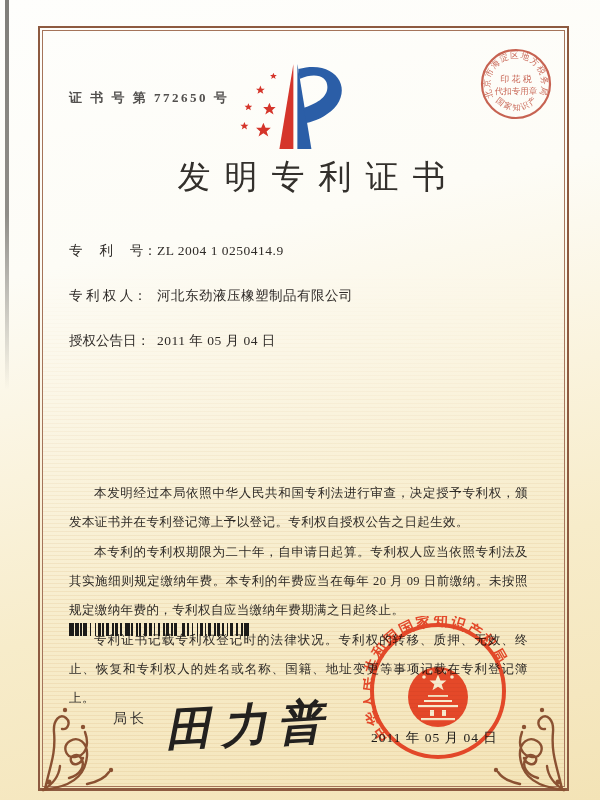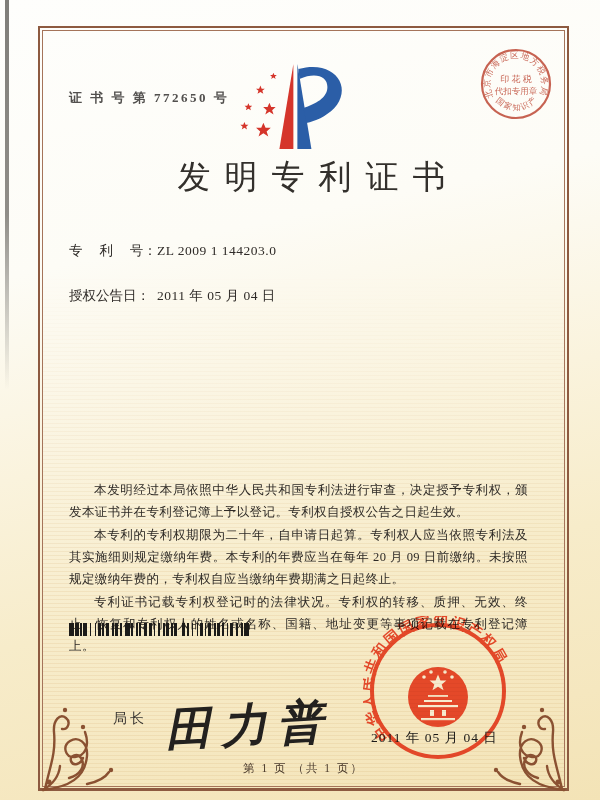--- a/index.html
+++ b/index.html
@@ -41,21 +41,21 @@
     position:absolute;left:16px;right:0;top:124px;z-index:3;
     text-align:center;font-size:33px;color:#33302c;
     letter-spacing:14px;margin-right:-14px;font-weight:500;
   }
   .fields{position:absolute;left:26px;right:28px;top:212px;z-index:3;}
   .field-row{margin-bottom:30px;font-size:13.5px;line-height:15px;color:#2f2b28;white-space:nowrap;}
   .field-row .lab{display:inline-block;min-width:88px;}
   .field-row .val{letter-spacing:.5px;}
   .paras{position:absolute;left:26px;right:24px;top:448px;z-index:3;}
   .paras p{
-    margin:0 12px 1px 0;font-size:12.5px;line-height:22px;color:#2e2a26;
+    margin:0 12px 1px 0;font-size:12.5px;line-height:29px;color:#2e2a26;
     text-indent:2em;letter-spacing:.4px;text-align:justify;
   }
   .barcode{position:absolute;left:26px;top:592px;height:13px;z-index:3;font-size:0;white-space:nowrap;}
   .sig-row{position:absolute;left:70px;top:664px;z-index:3;white-space:nowrap;}
   .sig-label{font-size:14px;letter-spacing:3px;color:#3a3632;vertical-align:18px;}
   .sig-name{
     display:inline-block;margin-left:14px;
     font-size:46px;font-weight:bold;font-style:italic;color:#23211f;
     letter-spacing:10px;transform:rotate(-3deg);
   }
@@ -113,41 +113,43 @@
       </g>
       <polygon points="57,7 57,92 43,92" fill="#d5352b"></polygon>
       <polygon points="61,7 75,92 61,92" fill="#2b5ea7"></polygon>
       <path fill="#2b5ea7" d="M62,12 C98,2 117,30 98,51 C89,60 79,64 70,66 L67,51 C79,47 91,41 91,30 C91,19 79,15 63,22 Z"></path>
     </svg>
 
     <div class="title">发明专利证书</div>
 
     <div class="fields">
       <div class="field-row">
-        <span class="lab">专　 利　 号：</span><span class="val">ZL 2009 1 144203.0</span>
+        <span class="lab">专　 利　 号：</span><span class="val">ZL 2004 1 0250414.9</span>
+      </div>
+      <div class="field-row">
+        <span class="lab">专 利 权 人：</span><span class="val">河北东劲液压橡塑制品有限公司</span>
       </div>
       <div class="field-row">
         <span class="lab">授权公告日：</span><span class="val">2011 年 05 月 04 日</span>
       </div>
     </div>
 
     <div class="paras">
       <p>本发明经过本局依照中华人民共和国专利法进行审查，决定授予专利权，颁发本证书并在专利登记簿上予以登记。专利权自授权公告之日起生效。</p>
       <p>本专利的专利权期限为二十年，自申请日起算。专利权人应当依照专利法及其实施细则规定缴纳年费。本专利的年费应当在每年 20 月 09 日前缴纳。未按照规定缴纳年费的，专利权自应当缴纳年费期满之日起终止。</p>
       <p>专利证书记载专利权登记时的法律状况。专利权的转移、质押、无效、终止、恢复和专利权人的姓名或名称、国籍、地址变更等事项记载在专利登记簿上。</p>
     </div>
 
     <div class="barcode"><span style="display: inline-block; height: 13px; vertical-align: top; width: 4.8px; background: rgb(28, 27, 25);"></span><span style="display: inline-block; height: 13px; vertical-align: top; width: 1.6px;"></span><span style="display: inline-block; height: 13px; vertical-align: top; width: 3.2px; background: rgb(28, 27, 25);"></span><span style="display: inline-block; height: 13px; vertical-align: top; width: 1.6px;"></span><span style="display: inline-block; height: 13px; vertical-align: top; width: 1.6px; background: rgb(28, 27, 25);"></span><span style="display: inline-block; height: 13px; vertical-align: top; width: 1.6px;"></span><span style="display: inline-block; height: 13px; vertical-align: top; width: 3.2px; background: rgb(28, 27, 25);"></span><span style="display: inline-block; height: 13px; vertical-align: top; width: 3.2px;"></span><span style="display: inline-block; height: 13px; vertical-align: top; width: 1.6px; background: rgb(28, 27, 25);"></span><span style="display: inline-block; height: 13px; vertical-align: top; width: 3.2px;"></span><span style="display: inline-block; height: 13px; vertical-align: top; width: 1.6px; background: rgb(28, 27, 25);"></span><span style="display: inline-block; height: 13px; vertical-align: top; width: 1.6px;"></span><span style="display: inline-block; height: 13px; vertical-align: top; width: 3.2px; background: rgb(28, 27, 25);"></span><span style="display: inline-block; height: 13px; vertical-align: top; width: 1.6px;"></span><span style="display: inline-block; height: 13px; vertical-align: top; width: 1.6px; background: rgb(28, 27, 25);"></span><span style="display: inline-block; height: 13px; vertical-align: top; width: 1.6px;"></span><span style="display: inline-block; height: 13px; vertical-align: top; width: 3.2px; background: rgb(28, 27, 25);"></span><span style="display: inline-block; height: 13px; vertical-align: top; width: 3.2px;"></span><span style="display: inline-block; height: 13px; vertical-align: top; width: 1.6px; background: rgb(28, 27, 25);"></span><span style="display: inline-block; height: 13px; vertical-align: top; width: 1.6px;"></span><span style="display: inline-block; height: 13px; vertical-align: top; width: 3.2px; background: rgb(28, 27, 25);"></span><span style="display: inline-block; height: 13px; vertical-align: top; width: 1.6px;"></span><span style="display: inline-block; height: 13px; vertical-align: top; width: 1.6px; background: rgb(28, 27, 25);"></span><span style="display: inline-block; height: 13px; vertical-align: top; width: 3.2px;"></span><span style="display: inline-block; height: 13px; vertical-align: top; width: 4.8px; background: rgb(28, 27, 25);"></span><span style="display: inline-block; height: 13px; vertical-align: top; width: 1.6px;"></span><span style="display: inline-block; height: 13px; vertical-align: top; width: 1.6px; background: rgb(28, 27, 25);"></span><span style="display: inline-block; height: 13px; vertical-align: top; width: 3.2px;"></span><span style="display: inline-block; height: 13px; vertical-align: top; width: 1.6px; background: rgb(28, 27, 25);"></span><span style="display: inline-block; height: 13px; vertical-align: top; width: 1.6px;"></span><span style="display: inline-block; height: 13px; vertical-align: top; width: 1.6px; background: rgb(28, 27, 25);"></span><span style="display: inline-block; height: 13px; vertical-align: top; width: 3.2px;"></span><span style="display: inline-block; height: 13px; vertical-align: top; width: 3.2px; background: rgb(28, 27, 25);"></span><span style="display: inline-block; height: 13px; vertical-align: top; width: 1.6px;"></span><span style="display: inline-block; height: 13px; vertical-align: top; width: 3.2px; background: rgb(28, 27, 25);"></span><span style="display: inline-block; height: 13px; vertical-align: top; width: 1.6px;"></span><span style="display: inline-block; height: 13px; vertical-align: top; width: 1.6px; background: rgb(28, 27, 25);"></span><span style="display: inline-block; height: 13px; vertical-align: top; width: 3.2px;"></span><span style="display: inline-block; height: 13px; vertical-align: top; width: 1.6px; background: rgb(28, 27, 25);"></span><span style="display: inline-block; height: 13px; vertical-align: top; width: 3.2px;"></span><span style="display: inline-block; height: 13px; vertical-align: top; width: 1.6px; background: rgb(28, 27, 25);"></span><span style="display: inline-block; height: 13px; vertical-align: top; width: 1.6px;"></span><span style="display: inline-block; height: 13px; vertical-align: top; width: 3.2px; background: rgb(28, 27, 25);"></span><span style="display: inline-block; height: 13px; vertical-align: top; width: 1.6px;"></span><span style="display: inline-block; height: 13px; vertical-align: top; width: 1.6px; background: rgb(28, 27, 25);"></span><span style="display: inline-block; height: 13px; vertical-align: top; width: 1.6px;"></span><span style="display: inline-block; height: 13px; vertical-align: top; width: 3.2px; background: rgb(28, 27, 25);"></span><span style="display: inline-block; height: 13px; vertical-align: top; width: 4.8px;"></span><span style="display: inline-block; height: 13px; vertical-align: top; width: 3.2px; background: rgb(28, 27, 25);"></span><span style="display: inline-block; height: 13px; vertical-align: top; width: 1.6px;"></span><span style="display: inline-block; height: 13px; vertical-align: top; width: 1.6px; background: rgb(28, 27, 25);"></span><span style="display: inline-block; height: 13px; vertical-align: top; width: 3.2px;"></span><span style="display: inline-block; height: 13px; vertical-align: top; width: 1.6px; background: rgb(28, 27, 25);"></span><span style="display: inline-block; height: 13px; vertical-align: top; width: 3.2px;"></span><span style="display: inline-block; height: 13px; vertical-align: top; width: 1.6px; background: rgb(28, 27, 25);"></span><span style="display: inline-block; height: 13px; vertical-align: top; width: 1.6px;"></span><span style="display: inline-block; height: 13px; vertical-align: top; width: 3.2px; background: rgb(28, 27, 25);"></span><span style="display: inline-block; height: 13px; vertical-align: top; width: 1.6px;"></span><span style="display: inline-block; height: 13px; vertical-align: top; width: 1.6px; background: rgb(28, 27, 25);"></span><span style="display: inline-block; height: 13px; vertical-align: top; width: 1.6px;"></span><span style="display: inline-block; height: 13px; vertical-align: top; width: 3.2px; background: rgb(28, 27, 25);"></span><span style="display: inline-block; height: 13px; vertical-align: top; width: 3.2px;"></span><span style="display: inline-block; height: 13px; vertical-align: top; width: 1.6px; background: rgb(28, 27, 25);"></span><span style="display: inline-block; height: 13px; vertical-align: top; width: 1.6px;"></span><span style="display: inline-block; height: 13px; vertical-align: top; width: 3.2px; background: rgb(28, 27, 25);"></span><span style="display: inline-block; height: 13px; vertical-align: top; width: 1.6px;"></span><span style="display: inline-block; height: 13px; vertical-align: top; width: 1.6px; background: rgb(28, 27, 25);"></span><span style="display: inline-block; height: 13px; vertical-align: top; width: 3.2px;"></span><span style="display: inline-block; height: 13px; vertical-align: top; width: 1.6px; background: rgb(28, 27, 25);"></span><span style="display: inline-block; height: 13px; vertical-align: top; width: 1.6px;"></span><span style="display: inline-block; height: 13px; vertical-align: top; width: 3.2px; background: rgb(28, 27, 25);"></span><span style="display: inline-block; height: 13px; vertical-align: top; width: 3.2px;"></span><span style="display: inline-block; height: 13px; vertical-align: top; width: 1.6px; background: rgb(28, 27, 25);"></span><span style="display: inline-block; height: 13px; vertical-align: top; width: 3.2px;"></span><span style="display: inline-block; height: 13px; vertical-align: top; width: 1.6px; background: rgb(28, 27, 25);"></span><span style="display: inline-block; height: 13px; vertical-align: top; width: 1.6px;"></span><span style="display: inline-block; height: 13px; vertical-align: top; width: 4.8px; background: rgb(28, 27, 25);"></span></div>
 
     <div class="sig-row">
       <span class="sig-label">局长</span>
       <span class="sig-name">田力普</span>
     </div>
 
-    <div class="footer">第 1 页 （共 1 页）</div>
 
     <svg class="flourish fl-left" width="80" height="100" viewBox="0 0 80 100">
       <g fill="none" stroke="#8a5132" stroke-width="2.4" stroke-linecap="round">
         <path d="M4,96 C30,93 46,84 48,62 C49,48 39,42 31,47 C23,52 26,64 36,63 C46,62 51,52 46,38"></path>
         <path d="M6,95 C11,72 17,60 15,38 C14,26 21,19 27,24 C32,28 29,36 23,35"></path>
         <path d="M30,84 C41,81 47,72 42,64 C39,59 30,61 32,67 C34,73 42,70 44,64"></path>
         <path d="M4,96 C14,90 20,82 21,72"></path>
         <path d="M48,90 C58,88 66,84 70,78"></path>
       </g>
       <g fill="#8a5132">

